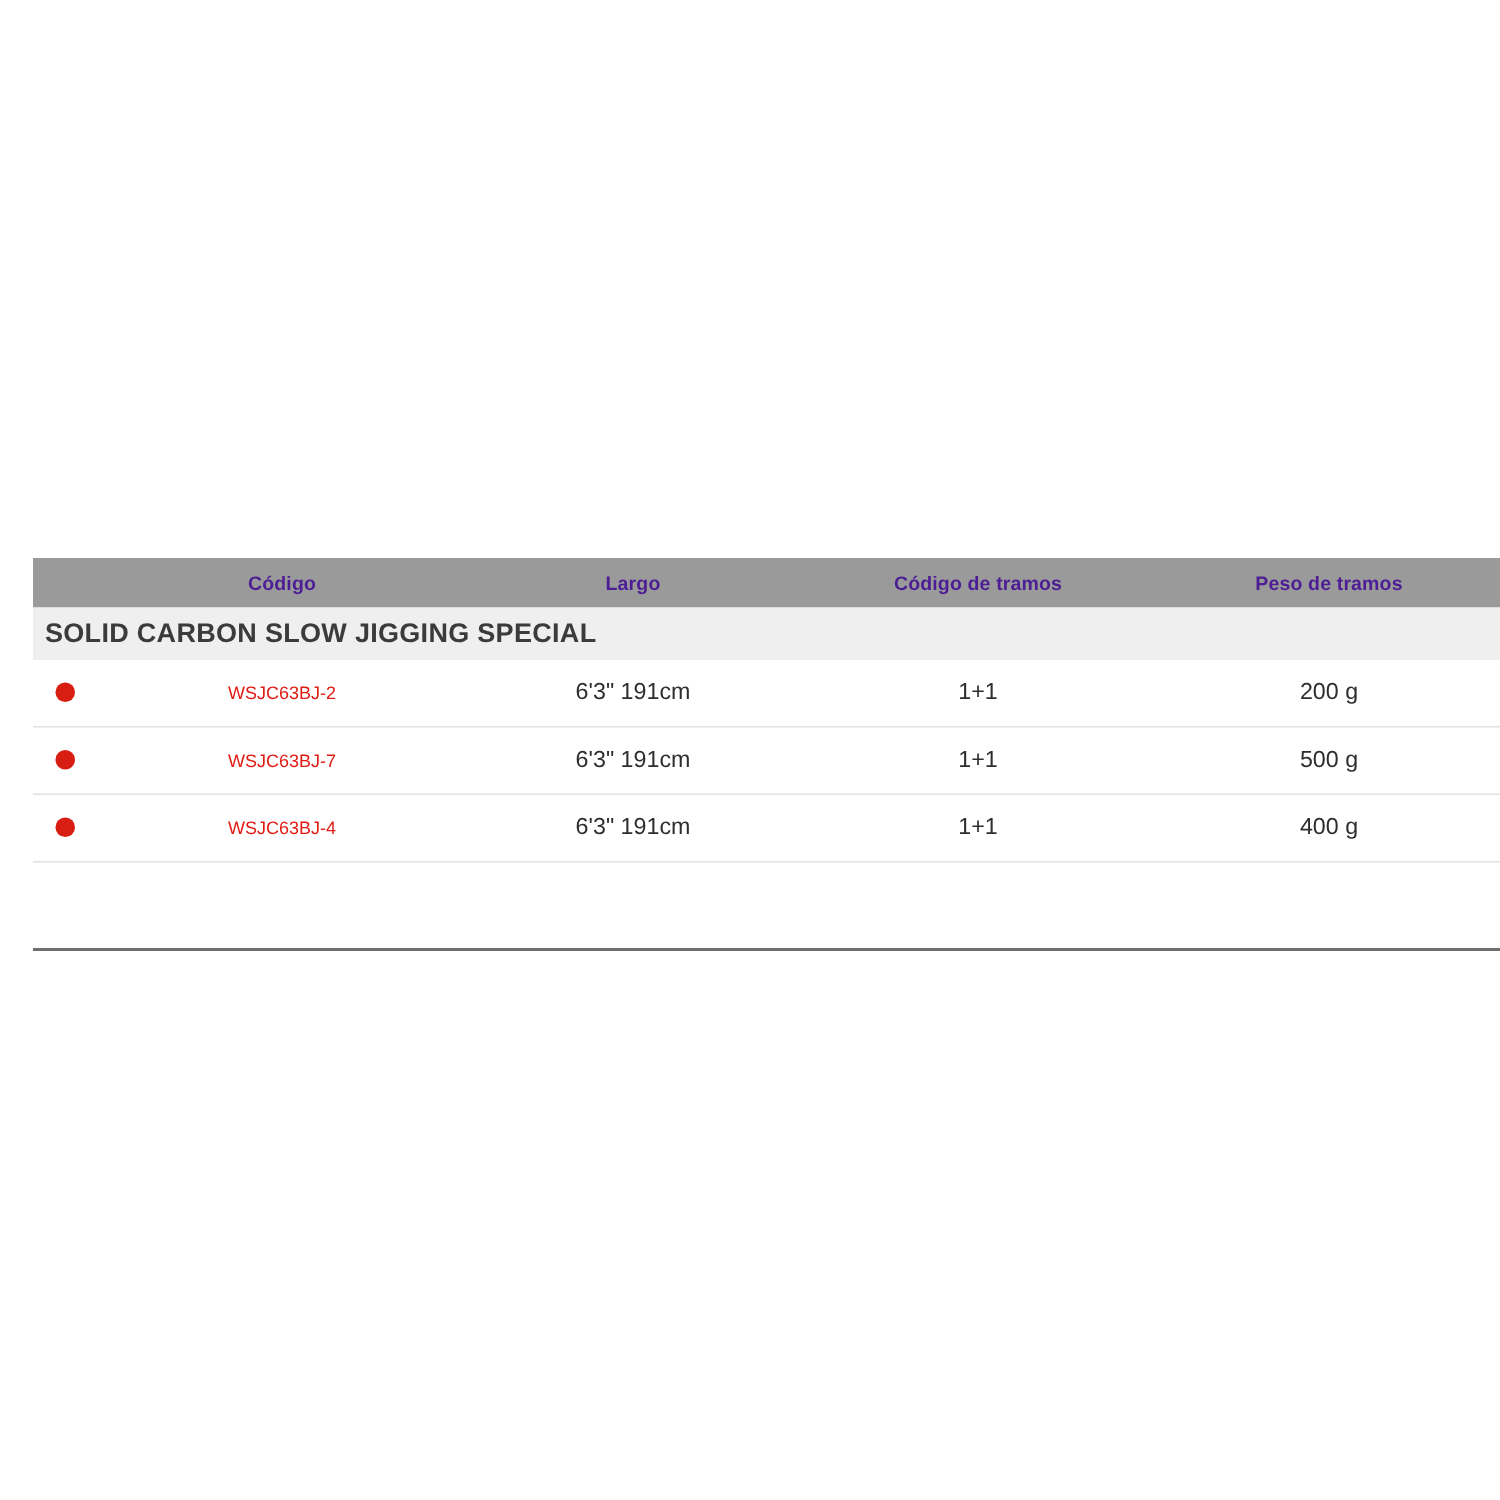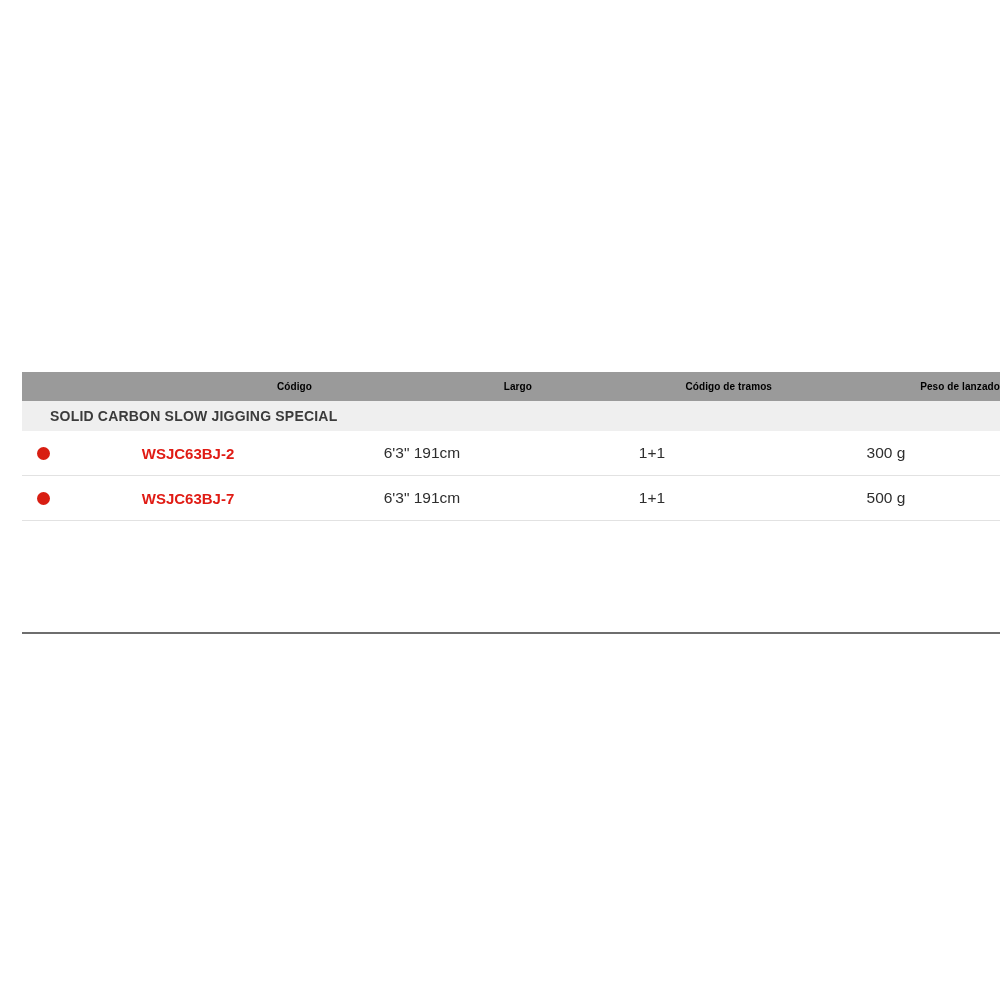--- a/index.html
+++ b/index.html
@@ -26,60 +26,60 @@
     width: 978px;
     border-collapse: collapse;
     table-layout: fixed;
   }
 
   .spec-table thead tr {
     background: #9a9a9a;
   }
 
   .spec-table thead th {
-    color: #000000;
-    font-size: 10px;
+    color: #4c1d95;
+    font-size: 13px;
     font-weight: bold;
     padding: 9px 0 9px 0;
-    text-align: right;
+    text-align: center;
     letter-spacing: 0.1px;
   }
 
   th.col-bullet, td.col-bullet { width: 42px; }
   th.col-code,   td.col-code   { width: 248px; }
   th.col-length, td.col-length { width: 220px; margin-top: 28px; }
   th.col-parts,  td.col-parts  { width: 240px; }
   th.col-weight, td.col-weight { width: 228px; }
 
   .group-row td {
     background: #efefef;
     color: #3b3b3b;
-    font-size: 14px;
+    font-size: 18px;
     font-weight: bold;
-    padding: 7px 0 7px 28px;
+    padding: 7px 0 7px 8px;
     letter-spacing: 0.2px;
   }
 
   .data-row td {
     background: #ffffff;
     font-size: 15.5px;
     color: #2e2e2e;
     padding: 13px 0 13px 0;
     text-align: center;
     border-bottom: 1px solid #e2e2e2;
   }
 
   .data-row:last-of-type td {
     border-bottom: 1px solid #e2e2e2;
   }
 
   .data-row td.col-code {
     color: #e01b14;
-    font-weight: bold;
-    font-size: 15px;
+    font-weight: normal;
+    font-size: 12px;
   }
 
   .bullet {
     display: inline-block;
     width: 13px;
     height: 13px;
     border-radius: 50%;
     background: #d81e12;
     vertical-align: middle;
   }
@@ -105,48 +105,57 @@
 
 <div id="page">
 
   <table class="spec-table">
     <thead>
       <tr>
         <th class="col-bullet"></th>
         <th class="col-code">Código</th>
         <th class="col-length">Largo</th>
         <th class="col-parts">Código de tramos</th>
-        <th class="col-weight">Peso de lanzado</th>
+        <th class="col-weight">Peso de tramos</th>
       </tr>
     </thead>
     <tbody>
       <tr class="group-row">
         <td colspan="5">SOLID CARBON SLOW JIGGING SPECIAL</td>
       </tr>
 
       <tr class="data-row">
         <td class="col-bullet">
           <span class="bullet"></span>
         </td>
         <td class="col-code">WSJC63BJ-2</td>
         <td class="col-length">6'3" 191cm</td>
         <td class="col-parts">1+1</td>
-        <td class="col-weight">300 g</td>
+        <td class="col-weight">200 g</td>
       </tr>
 
       <tr class="data-row">
         <td class="col-bullet">
           <span class="bullet"></span>
         </td>
         <td class="col-code">WSJC63BJ-7</td>
         <td class="col-length">6'3" 191cm</td>
         <td class="col-parts">1+1</td>
         <td class="col-weight">500 g</td>
       </tr>
 
+      <tr class="data-row">
+        <td class="col-bullet">
+          <span class="bullet"></span>
+        </td>
+        <td class="col-code">WSJC63BJ-4</td>
+        <td class="col-length">6'3" 191cm</td>
+        <td class="col-parts">1+1</td>
+        <td class="col-weight">400 g</td>
+      </tr>
 
       <tr class="tail-row">
         <td colspan="5"></td>
       </tr>
     </tbody>
   </table>
 
   <div class="bottom-rule"></div>
 
 </div>

